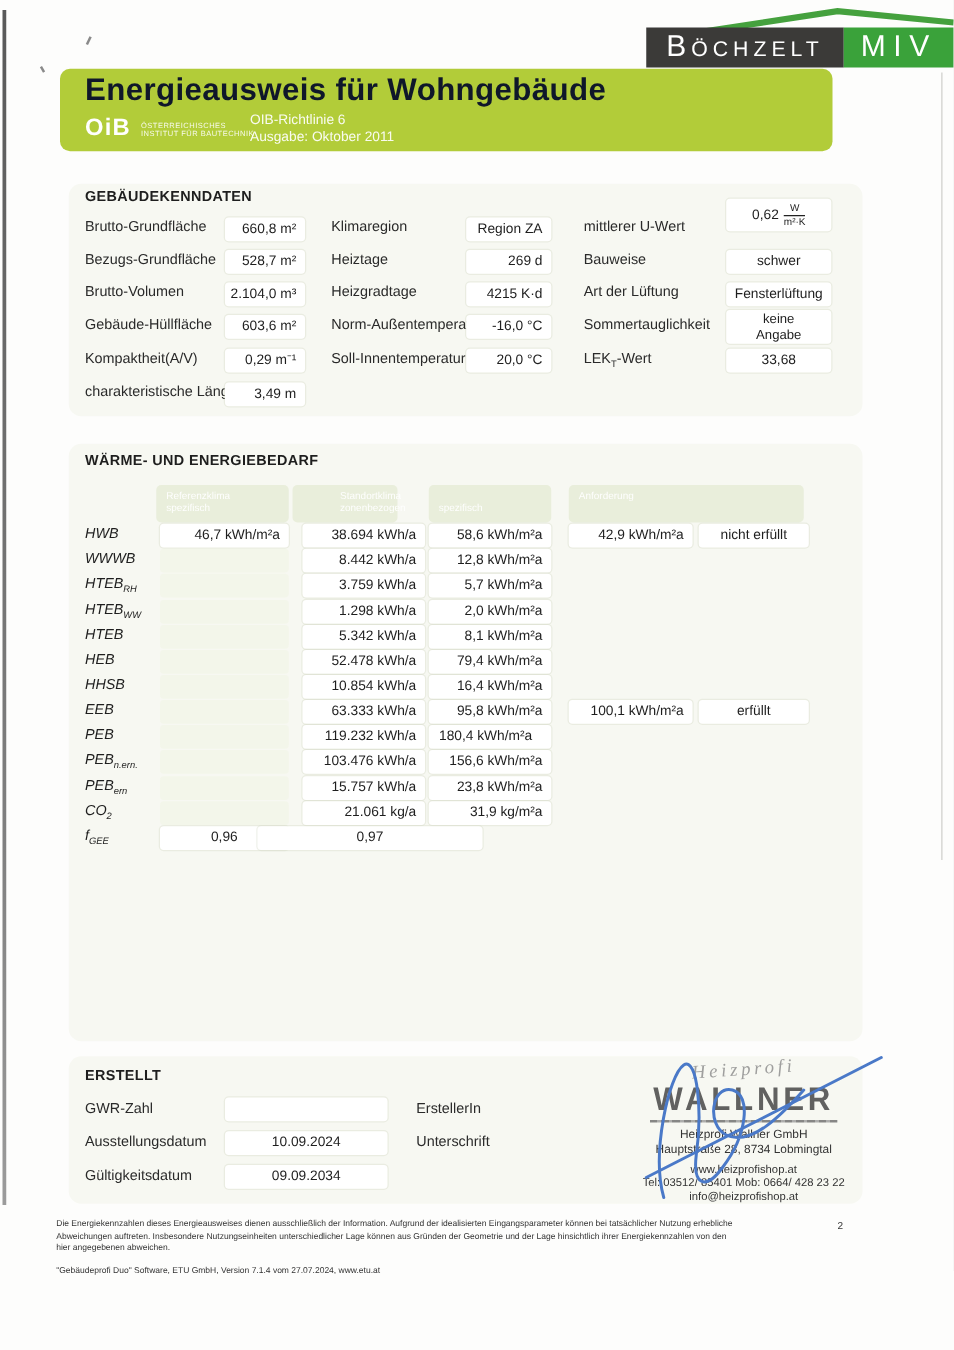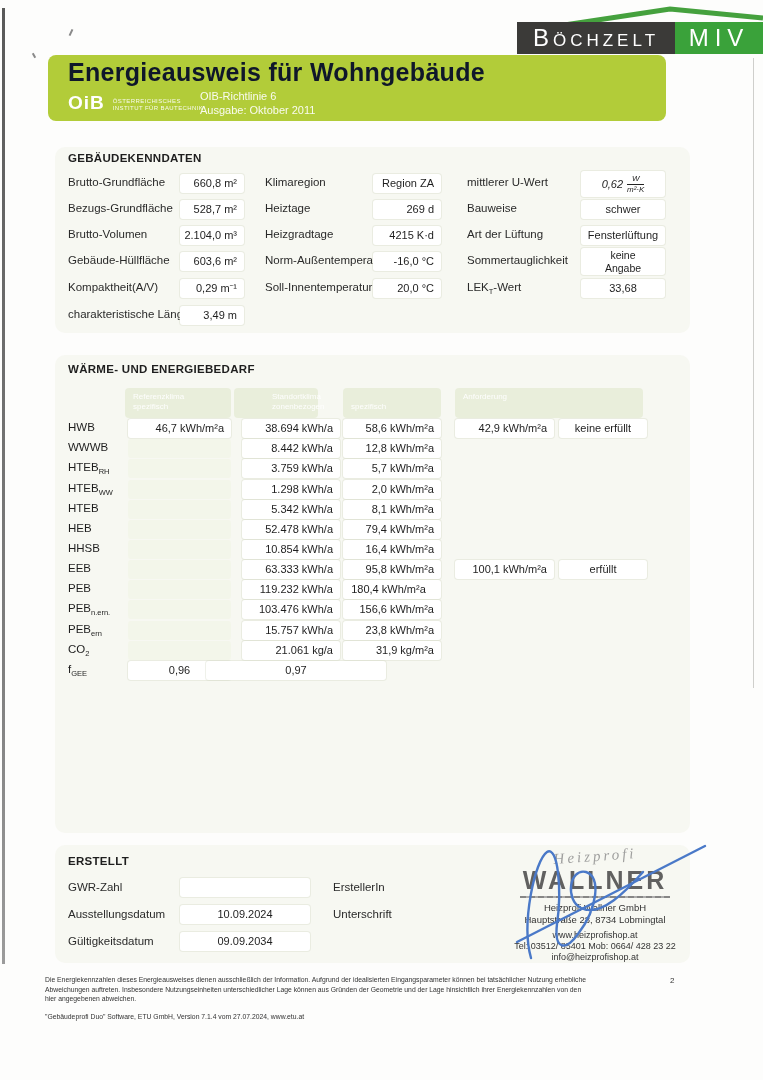--- a/index.html
+++ b/index.html
@@ -64,21 +64,21 @@
   .frac { display:inline-flex; flex-direction:column; vertical-align:middle; font-size:8px; line-height:8px; margin-left:4px; }
   .frac .n { border-bottom:1px solid #222; padding:0 2px 1px; }
   .frac .d { padding-top:1px; }
   .fraccell { height:26px !important; line-height:24px !important; display:flex; align-items:center; justify-content:center; }
   .twoline { height:27px !important; line-height:12.5px !important; padding-top:1px; font-size:10.5px; }
 
   
   .ehead { position:absolute; top:33px; height:30px; background:#e9eedb; border-radius:4px;
     color:rgba(255,255,255,.95); font-size:8px; line-height:10px; padding:4px 0 0 8px; }
   .eh1 { left:70px; width:106px; } .eh2 { left:179px; width:84px;padding-left:38px; } .eh3 { left:288px; width:98px; } .eh4 { left:400px; width:188px; }
-  .elabel { position:absolute; left:13px; font-size:11.5px; color:#1e1e1e; }
+  .elabel { position:absolute; left:13px; font-size:11.5px; color:#1e1e1e;font-style:italic; }
   .elabel sub { font-size:7.5px; }
   .eref  { left:73px;  width:103px; }
   .esite { left:187px; width:98px; }
   .espec { left:288px; width:98px; }
   .ereq  { left:400px; width:99px; }
   .estat { left:504px; width:88px; }
   .emerge{ left:151px; width:180px; }
 
   
   .e3cell { left:125px; width:130px; }
@@ -155,21 +155,21 @@
     <div class="lab k2l" style="top:55px;">Heiztage</div>
     <div class="cell r k2c" style="top:53px;">269 d</div>
     <div class="lab k2l" style="top:81px;">Heizgradtage</div>
     <div class="cell r k2c" style="top:79px;">4215 K·d</div>
     <div class="lab k2l" style="top:107px;">Norm-Außentemperatur</div>
     <div class="cell r k2c" style="top:105px;">-16,0 °C</div>
     <div class="lab k2l" style="top:134px;">Soll-Innentemperatur</div>
     <div class="cell r k2c" style="top:132px;">20,0 °C</div>
 
     <div class="lab k3l" style="top:29px;">mittlerer U-Wert</div>
-    <div class="cell c k3c fraccell" style="top:24px;font-style:italic;">
+    <div class="cell c k3c fraccell" style="top:12px;">
       <span>0,62</span>
       <span class="frac">
         <span class="n">W</span>
         <span class="d">m²·K</span>
       </span>
     </div>
     <div class="lab k3l" style="top:55px;">Bauweise</div>
     <div class="cell c k3c" style="top:53px;">schwer</div>
     <div class="lab k3l" style="top:81px;">Art der Lüftung</div>
     <div class="cell c k3c" style="top:79px;">Fensterlüftung</div>
@@ -202,21 +202,21 @@
     <div class="ehead eh4">
       <span>Anforderung</span><br>
       <span></span>
     </div>
 
     <div class="elabel" style="top:66px;"><span>HWB</span><sub></sub></div>
     <div class="cell r eref" style="top:64px;">46,7 kWh/m²a</div>
     <div class="cell r esite" style="top:64px;">38.694 kWh/a</div>
     <div class="cell r espec" style="top:64px;">58,6 kWh/m²a</div>
     <div class="cell r ereq" style="top:64px;">42,9 kWh/m²a</div>
-    <div class="cell c estat" style="top:64px;">keine erfüllt</div>
+    <div class="cell c estat" style="top:64px;">nicht erfüllt</div>
 
     <div class="elabel" style="top:86px;"><span>WWWB</span><sub></sub></div>
     <div class="cell faint eref" style="top:84px;"></div>
     <div class="cell r esite" style="top:84px;">8.442 kWh/a</div>
     <div class="cell r espec" style="top:84px;">12,8 kWh/m²a</div>
 
     <div class="elabel" style="top:106px;"><span>HTEB</span><sub>RH</sub></div>
     <div class="cell faint eref" style="top:104px;"></div>
     <div class="cell r esite" style="top:104px;">3.759 kWh/a</div>
     <div class="cell r espec" style="top:104px;">5,7 kWh/m²a</div>

